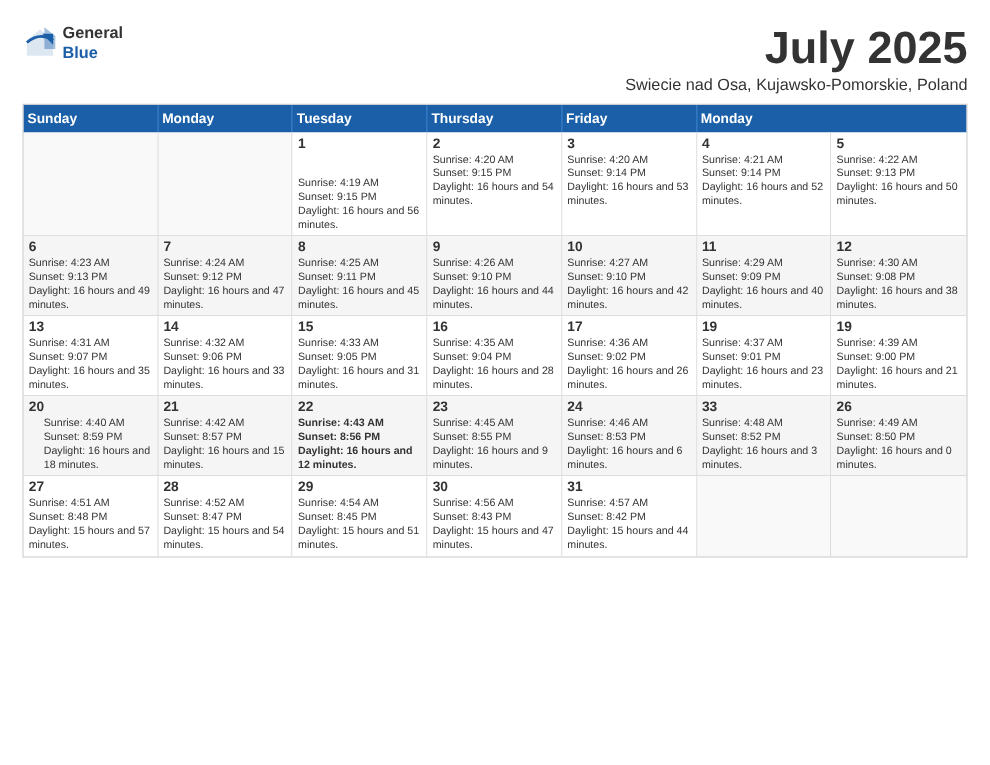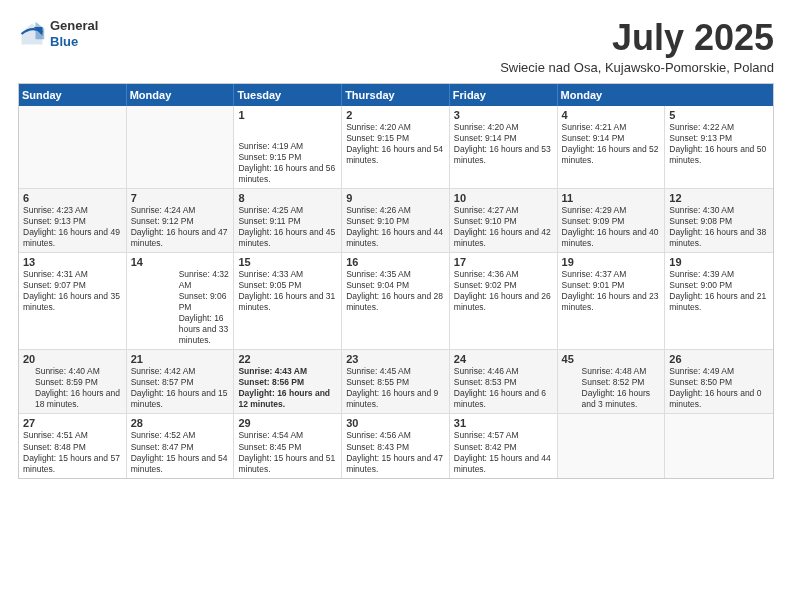--- a/index.html
+++ b/index.html
@@ -224,21 +224,21 @@
         </div>
         <div class="cal-row">
           <div class="cal-cell">
             <span class="day-num">13</span>
             <div class="cell-text" style="white-space: pre-line;">Sunrise: 4:31 AM
 Sunset: 9:07 PM
 Daylight: 16 hours and 35 minutes.</div>
           </div>
           <div class="cal-cell">
             <span class="day-num">14</span>
-            <div class="cell-text" style="white-space: pre-line; margin-left: 48px;">Sunrise: 4:32 AM
+            <div class="cell-text" style="white-space: pre-line;">Sunrise: 4:32 AM
 Sunset: 9:06 PM
 Daylight: 16 hours and 33 minutes.</div>
           </div>
           <div class="cal-cell">
             <span class="day-num">15</span>
             <div class="cell-text" style="white-space: pre-line;">Sunrise: 4:33 AM
 Sunset: 9:05 PM
 Daylight: 16 hours and 31 minutes.</div>
           </div>
           <div class="cal-cell">
@@ -291,22 +291,22 @@
 Sunset: 8:55 PM
 Daylight: 16 hours and 9 minutes.</div>
           </div>
           <div class="cal-cell alt">
             <span class="day-num">24</span>
             <div class="cell-text" style="white-space: pre-line;">Sunrise: 4:46 AM
 Sunset: 8:53 PM
 Daylight: 16 hours and 6 minutes.</div>
           </div>
           <div class="cal-cell alt">
-            <span class="day-num">45</span>
-            <div class="cell-text" style="white-space: pre-line; margin-left: 20px;">Sunrise: 4:48 AM
+            <span class="day-num">33</span>
+            <div class="cell-text" style="white-space: pre-line;">Sunrise: 4:48 AM
 Sunset: 8:52 PM
 Daylight: 16 hours and 3 minutes.</div>
           </div>
           <div class="cal-cell alt">
             <span class="day-num">26</span>
             <div class="cell-text" style="white-space: pre-line;">Sunrise: 4:49 AM
 Sunset: 8:50 PM
 Daylight: 16 hours and 0 minutes.</div>
           </div>
         </div>

